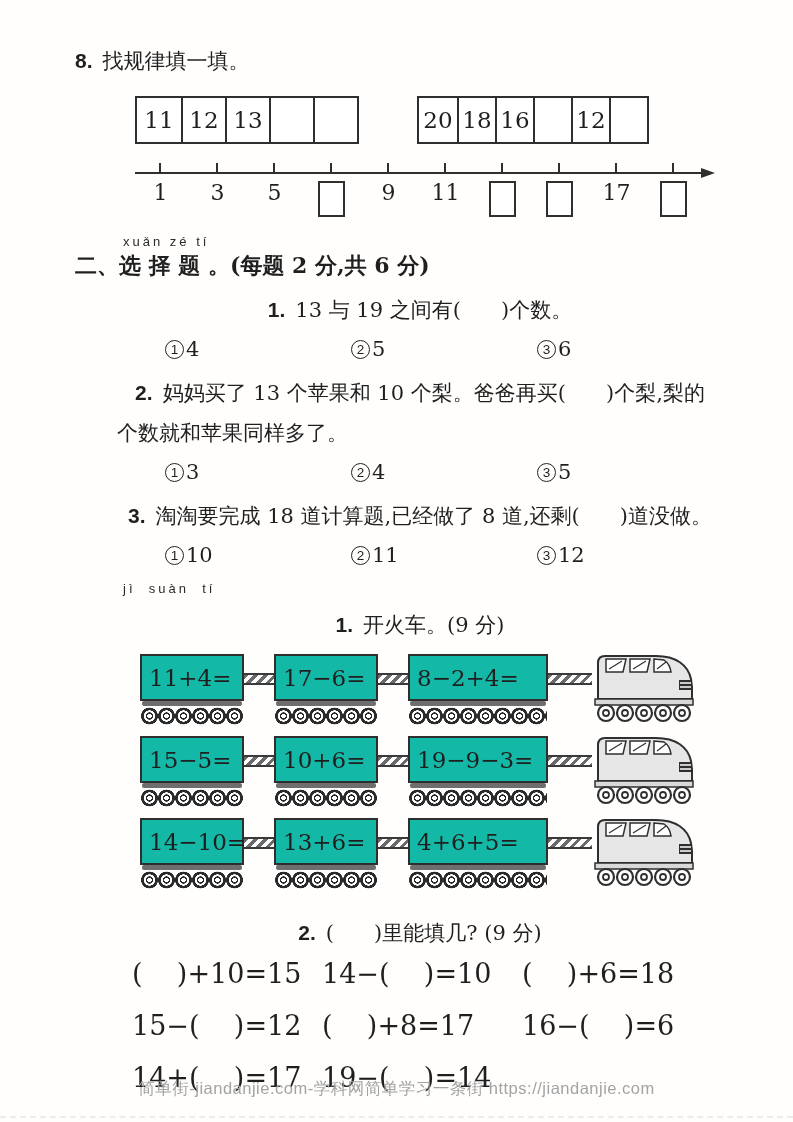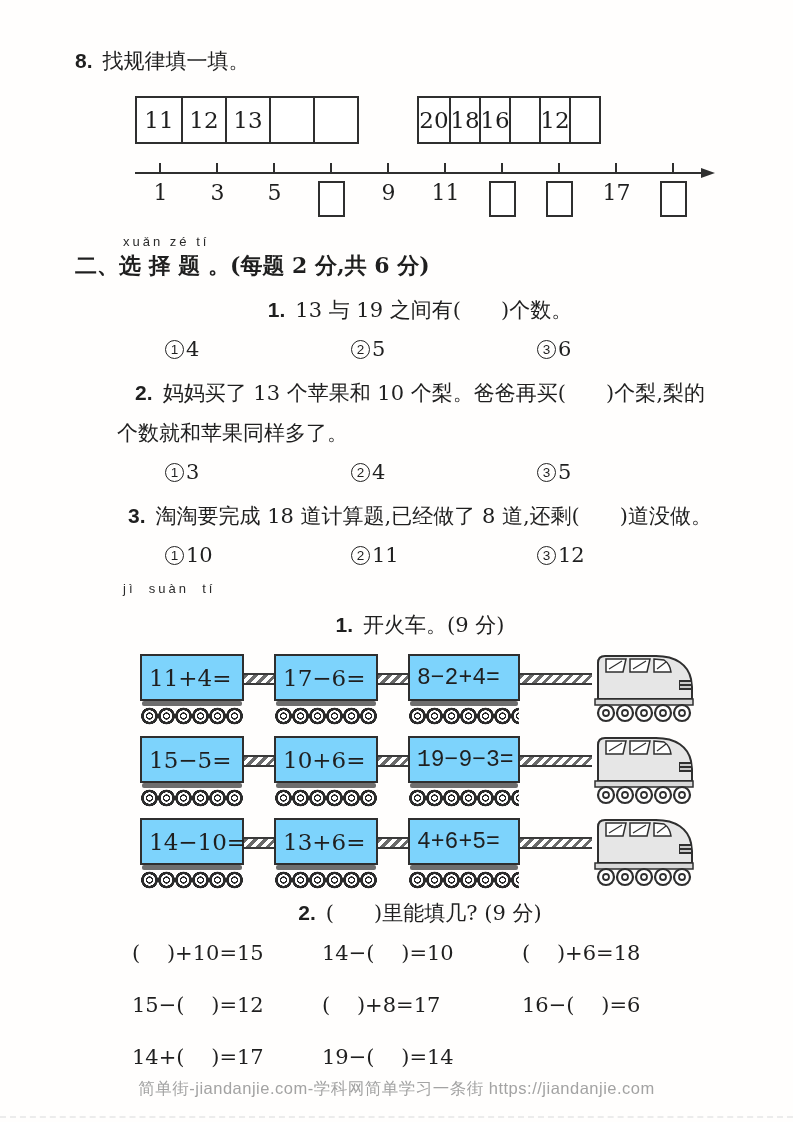--- a/index.html
+++ b/index.html
@@ -15,21 +15,21 @@
 
   
   .tables-row { display:flex; margin-left:60px; margin-top:20px; }
   .seq-table { display:flex; border:2px solid #2f2f2f; height:48px; background:#fff; }
   .seq-table.t2 { margin-left:58px; }
   .seq-cell {
     width:44px; border-left:2px solid #2f2f2f; display:flex; align-items:center; justify-content:center;
     font-size:23px;
   }
   .seq-table .seq-cell:first-child { border-left:none; }
-  .seq-table.t2 .seq-cell { width:30px; }
+  .seq-table.t2 .seq-cell { width:38px; }
 
   
   .numberline { margin-top:14px; }
   .nl-svg { display:block; margin-left:60px; }
   .nl-labels { display:flex; margin-left:57px; }
   .nl-cell { width:57px; height:46px; display:flex; justify-content:center; align-items:flex-start; font-size:22px; }
   .nl-box { width:27px; height:36px; border:2px solid #2f2f2f; background:#fff; margin-top:1px; }
 
   
   .sec { margin-top:8px; }
@@ -45,25 +45,25 @@
     display:inline-flex; width:19px; height:19px; border:1.5px solid #222; border-radius:50%;
     align-items:center; justify-content:center; font-size:13.5px; font-family:"Liberation Sans",sans-serif;
     margin-right:2px; flex:0 0 auto;
   }
 
   
   .trains { margin-left:65px; margin-top:12px; width:556px; }
   .train-row { display:flex; align-items:flex-end; margin-bottom:7px; height:75px; }
   .car { display:flex; flex-direction:column; flex:0 0 auto; }
   .car-box {
-    border:2px solid #2f2f2f; height:47px; background:#7dd3fc;
+    border:2px solid #2f2f2f; height:47px; background:#14b8a6;
     display:flex; align-items:center; padding-left:7px; font-size:23px; white-space:pre;
   }
   .car.c1 .car-box, .car.c2 .car-box { width:104px; }
-  .car.c3 .car-box { width:112px;font-family:Liberation Mono, monospace; }
+  .car.c3 .car-box { width:140px; }
   .chassis { height:5px; background:#6e6e6e; margin:0 2px; border-radius:2px; }
   .wheels {
     height:21px; margin:0 1px;
     background-image:
       radial-gradient(circle at 8.5px 10px, rgba(0,0,0,0) 2.2px, #2b2b2b 2.5px 3.5px, rgba(0,0,0,0) 3.8px),
       radial-gradient(circle at 8.5px 10px, #ffffff 5.5px, #2b2b2b 5.8px 8.2px, rgba(0,0,0,0) 8.6px);
     background-size:17px 21px; background-repeat:repeat-x;
   }
   .coupler {
     height:12px; align-self:flex-end; margin-bottom:42px;
@@ -71,21 +71,21 @@
     border-top:2px solid #3a3a3a; border-bottom:2px solid #3a3a3a;
   }
   .coupler.short { width:30px; flex:0 0 auto; }
   .coupler.long { flex:1 1 auto; }
   .loco { flex:0 0 auto; }
 
   
   .fill-grid {
     display:grid; grid-template-columns:190px 200px auto;
     margin-left:57px; margin-top:12px; row-gap:25px;
-    font-size:21px; white-space:pre; line-height:27px;
+    font-size:27px; white-space:pre; line-height:27px;
   }
 
   
   .footer {
     position:absolute; left:0; right:0; bottom:22px; text-align:center;
     font-family:"Liberation Sans", sans-serif; font-size:16.5px; color:#a3a3a3; letter-spacing:0.5px;
   }
   .bottom-dash { position:absolute; left:0; right:0; bottom:4px; border-top:2px dashed #ececec; }
 </style>
 </head>
@@ -366,21 +366,21 @@
                 <circle cx="52" cy="65" r="3"></circle>
                 <circle cx="71" cy="65" r="3"></circle>
                 <circle cx="90" cy="65" r="3"></circle>
             </g>
           </svg>
         </div>
       </div>
 
     </div>
 
-    <div class="question" style="margin-top:7px;">
+    <div class="question" style="margin-top:27px;">
       <div class="q-text"><span class="num">2.</span><span>(      )里能填几? (9 分)</span></div>
     </div>
 
     <div class="fill-grid">
       <div>(    )+10=15</div>
       <div>14−(    )=10</div>
       <div>(    )+6=18</div>
       <div>15−(    )=12</div>
       <div>(    )+8=17</div>
       <div>16−(    )=6</div>

